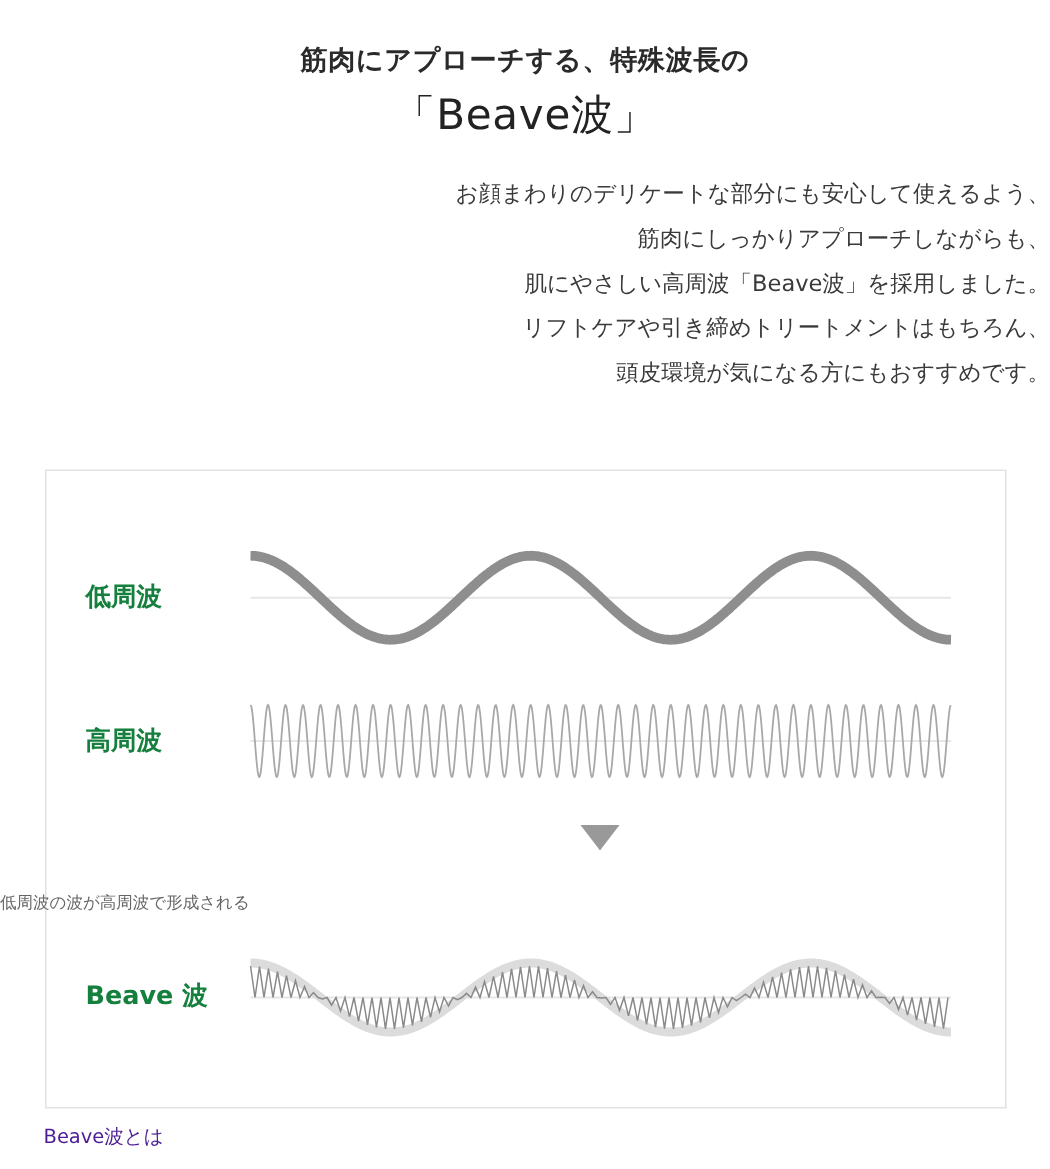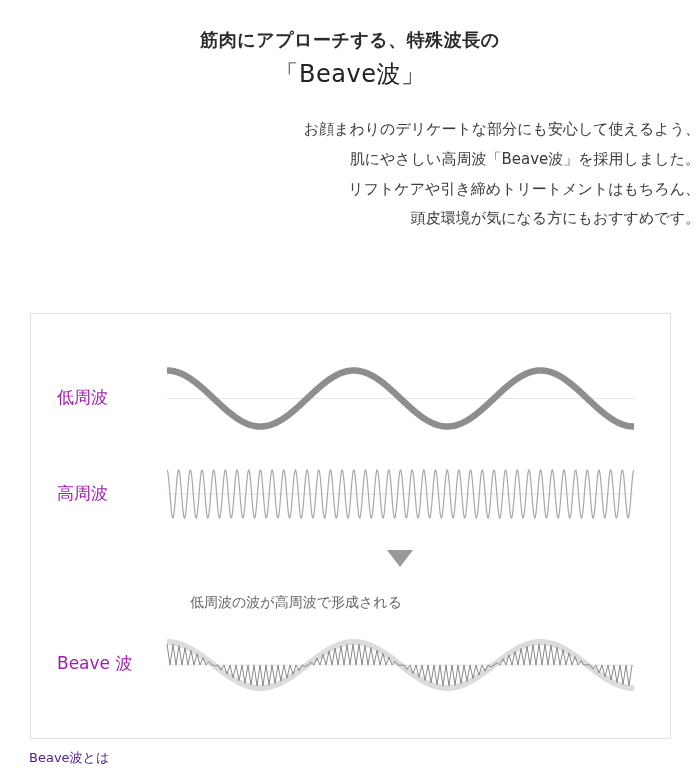--- a/index.html
+++ b/index.html
@@ -4,51 +4,52 @@
   <style>
     * { margin: 0; padding: 0; box-sizing: border-box; }
     html, body { width: 700px; height: 779px; background: #ffffff; overflow: hidden; }
     body { position: relative; font-family: "DejaVu Sans", "Liberation Sans", sans-serif; color: #333; }
     .title1 {
       position: absolute; left: 0; width: 700px; top: 28px;
       text-align: center; font-size: 18px; font-weight: bold; color: #2a2a2a; letter-spacing: 0.5px;
     }
     .title2 {
       position: absolute; left: 0; width: 700px; top: 58px;
-      text-align: center; font-size: 24px; font-weight: normal; color: #222; letter-spacing: 0.5px;
+      text-align: center; font-size: 28px; font-weight: normal; color: #222; letter-spacing: 0.5px;
     }
     .body-text {
       position: absolute; left: 0; width: 700px; top: 115px;
       text-align: right; font-size: 15px; line-height: 29.8px; color: #3a3a3a;
     }
     .body-text div { white-space: nowrap; }
     .diagram-box {
       position: absolute; left: 30px; top: 313px; width: 641px; height: 426px;
       border: 1px solid #e2e2e2; background: #fff;
     }
     .wave-label {
-      position: absolute; font-size: 17px; color: #a21caf; white-space: nowrap;
+      position: absolute; font-size: 17px; color: #15803d; white-space: nowrap; font-weight: bold;
     }
     .caption {
-      position: absolute; left: 0; width: 592px; top: 594px; text-align: center;
-      font-size: 14px; color: #666;
+      position: absolute; left: 0; width: 592px; top: 594px; text-align: left;
+      font-size: 11px; color: #666;
     }
     .footer-heading {
       position: absolute; left: 29px; top: 749px; font-size: 13px; color: #4c1d95;
     }
     svg.waves { position: absolute; left: 0; top: 0; }
   </style>
 </head>
 <body>
 
 <div class="title1">筋肉にアプローチする、特殊波長の</div>
 <div class="title2">「Beave波」</div>
 
 <div class="body-text">
   <div>お顔まわりのデリケートな部分にも安心して使えるよう、</div>
+  <div>筋肉にしっかりアプローチしながらも、</div>
   <div>肌にやさしい高周波「Beave波」を採用しました。</div>
   <div>リフトケアや引き締めトリートメントはもちろん、</div>
   <div>頭皮環境が気になる方にもおすすめです。</div>
 </div>
 
 <div class="diagram-box"></div>
 
 <div class="wave-label" style="left:57px; top:386px;">低周波</div>
 <div class="wave-label" style="left:57px; top:482px;text-align:center;">高周波</div>
 <div class="wave-label" style="left:57px; top:652px;">Beave 波</div>

